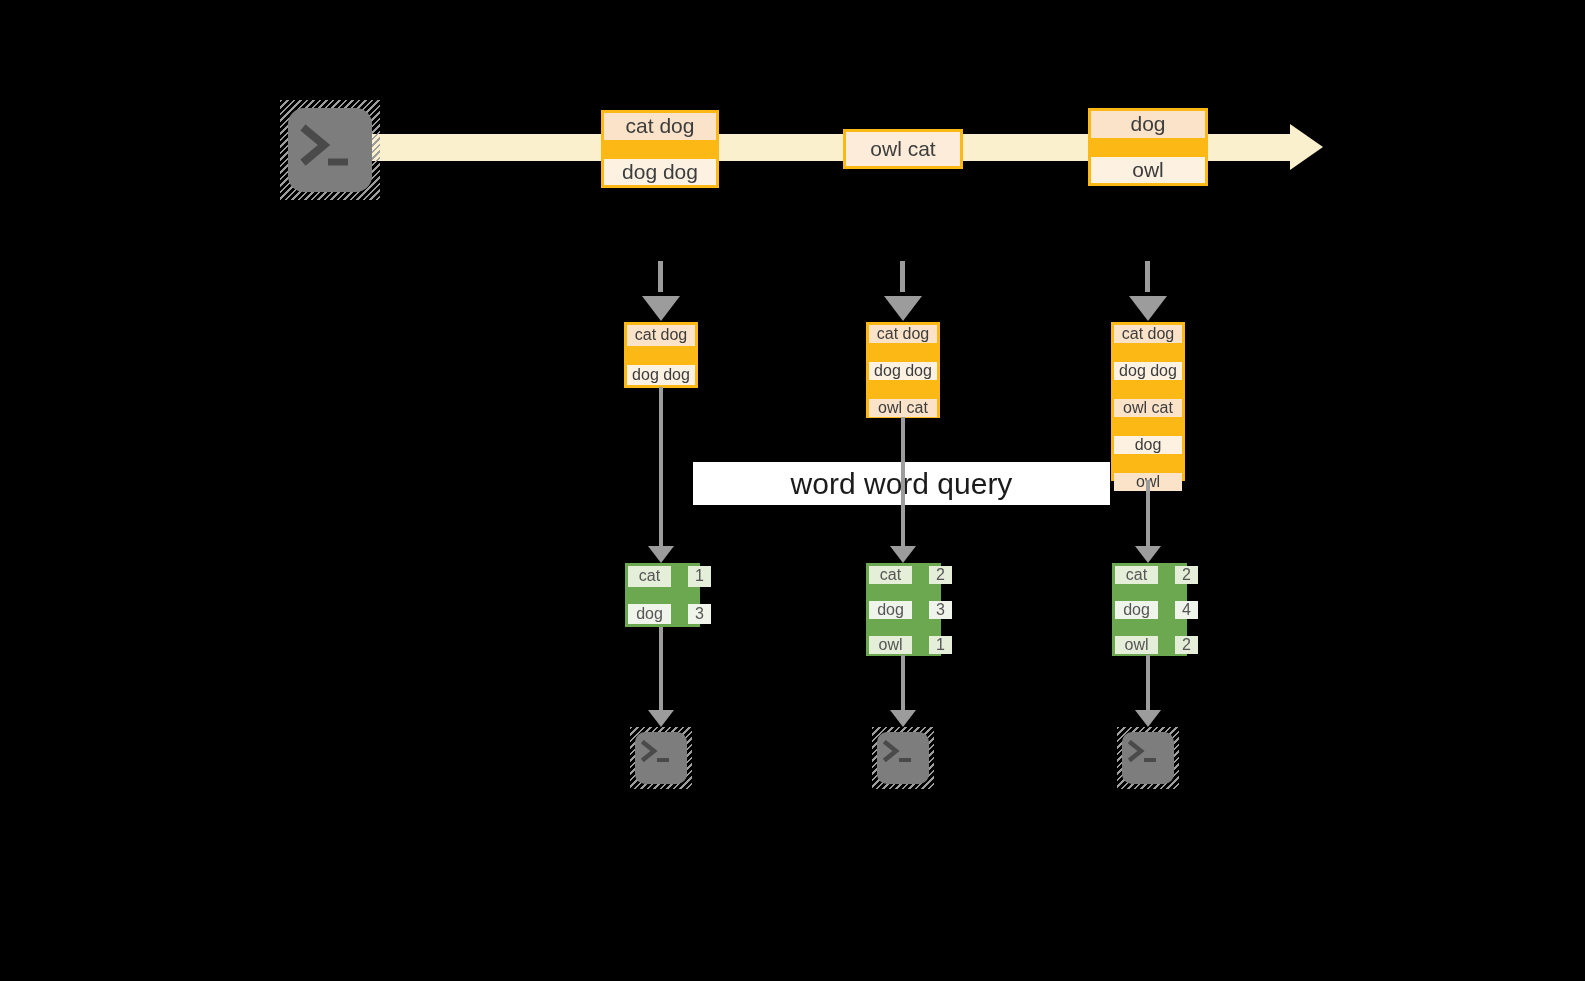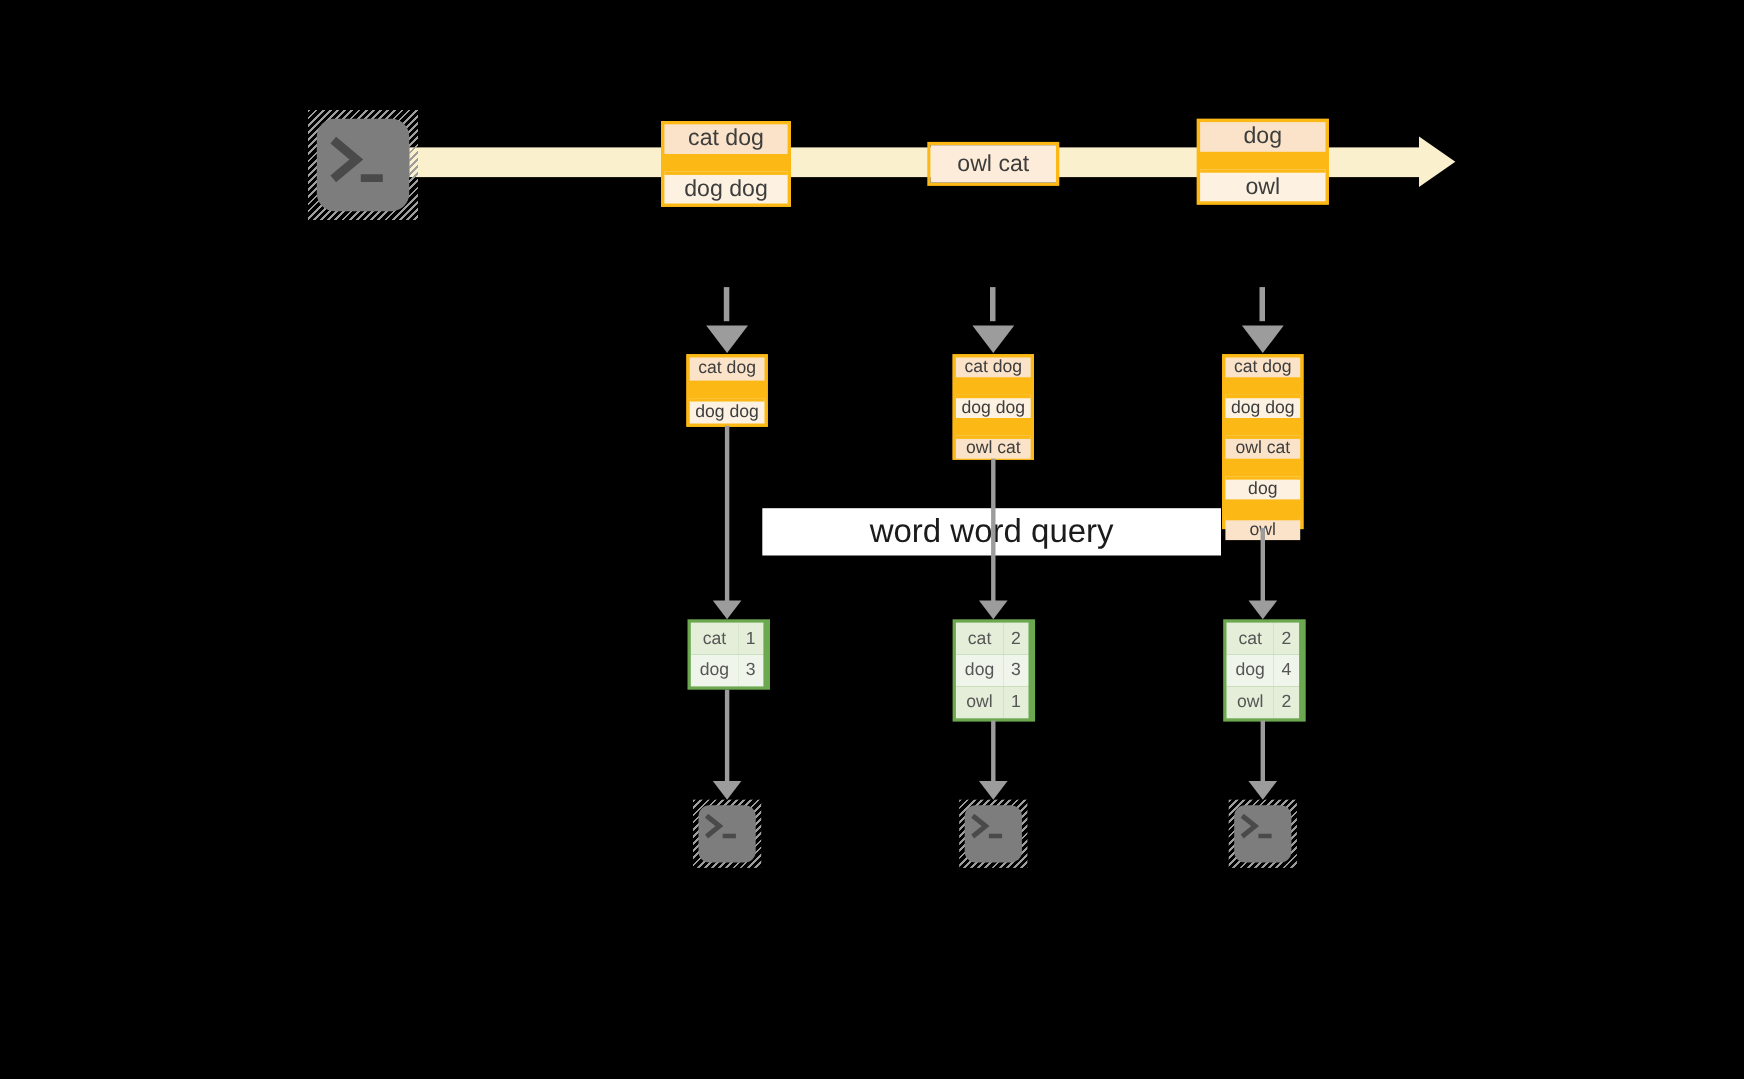--- a/index.html
+++ b/index.html
@@ -41,21 +41,21 @@
   .head-lg{width:0;height:0;border-left:19px solid transparent;border-right:19px solid transparent;
     border-top:25px solid var(--arrow-gray);z-index:2;}
   .head-md{width:0;height:0;border-left:13px solid transparent;border-right:13px solid transparent;
     border-top:17px solid var(--arrow-gray);z-index:2;}
 
   
   .qband{background:var(--query-bg);z-index:1;display:flex;align-items:center;justify-content:center;}
   .qband span{font-size:30px;color:var(--query-text);}
 
   
-  .gt{display:grid;grid-template-columns:43px 23px;gap:0;padding:3px;background:var(--green-border);z-index:1;}
+  .gt{display:grid;grid-template-columns:43px 23px;gap:17px;padding:3px;background:var(--green-border);z-index:1;}
   .gt .c{display:flex;align-items:center;justify-content:center;font-size:16px;color:var(--text-green-cell);}
   .gt .c:nth-child(4n+1),.gt .c:nth-child(4n+2){background:var(--green-a);}
   .gt .c:nth-child(4n+3),.gt .c:nth-child(4n+4){background:var(--green-b);}
 </style>
 </head>
 <body>
 
 <div id="canvas">
 
   <div class="abs band" style="left:372px;top:134px;width:918px;height:27px;"></div>

